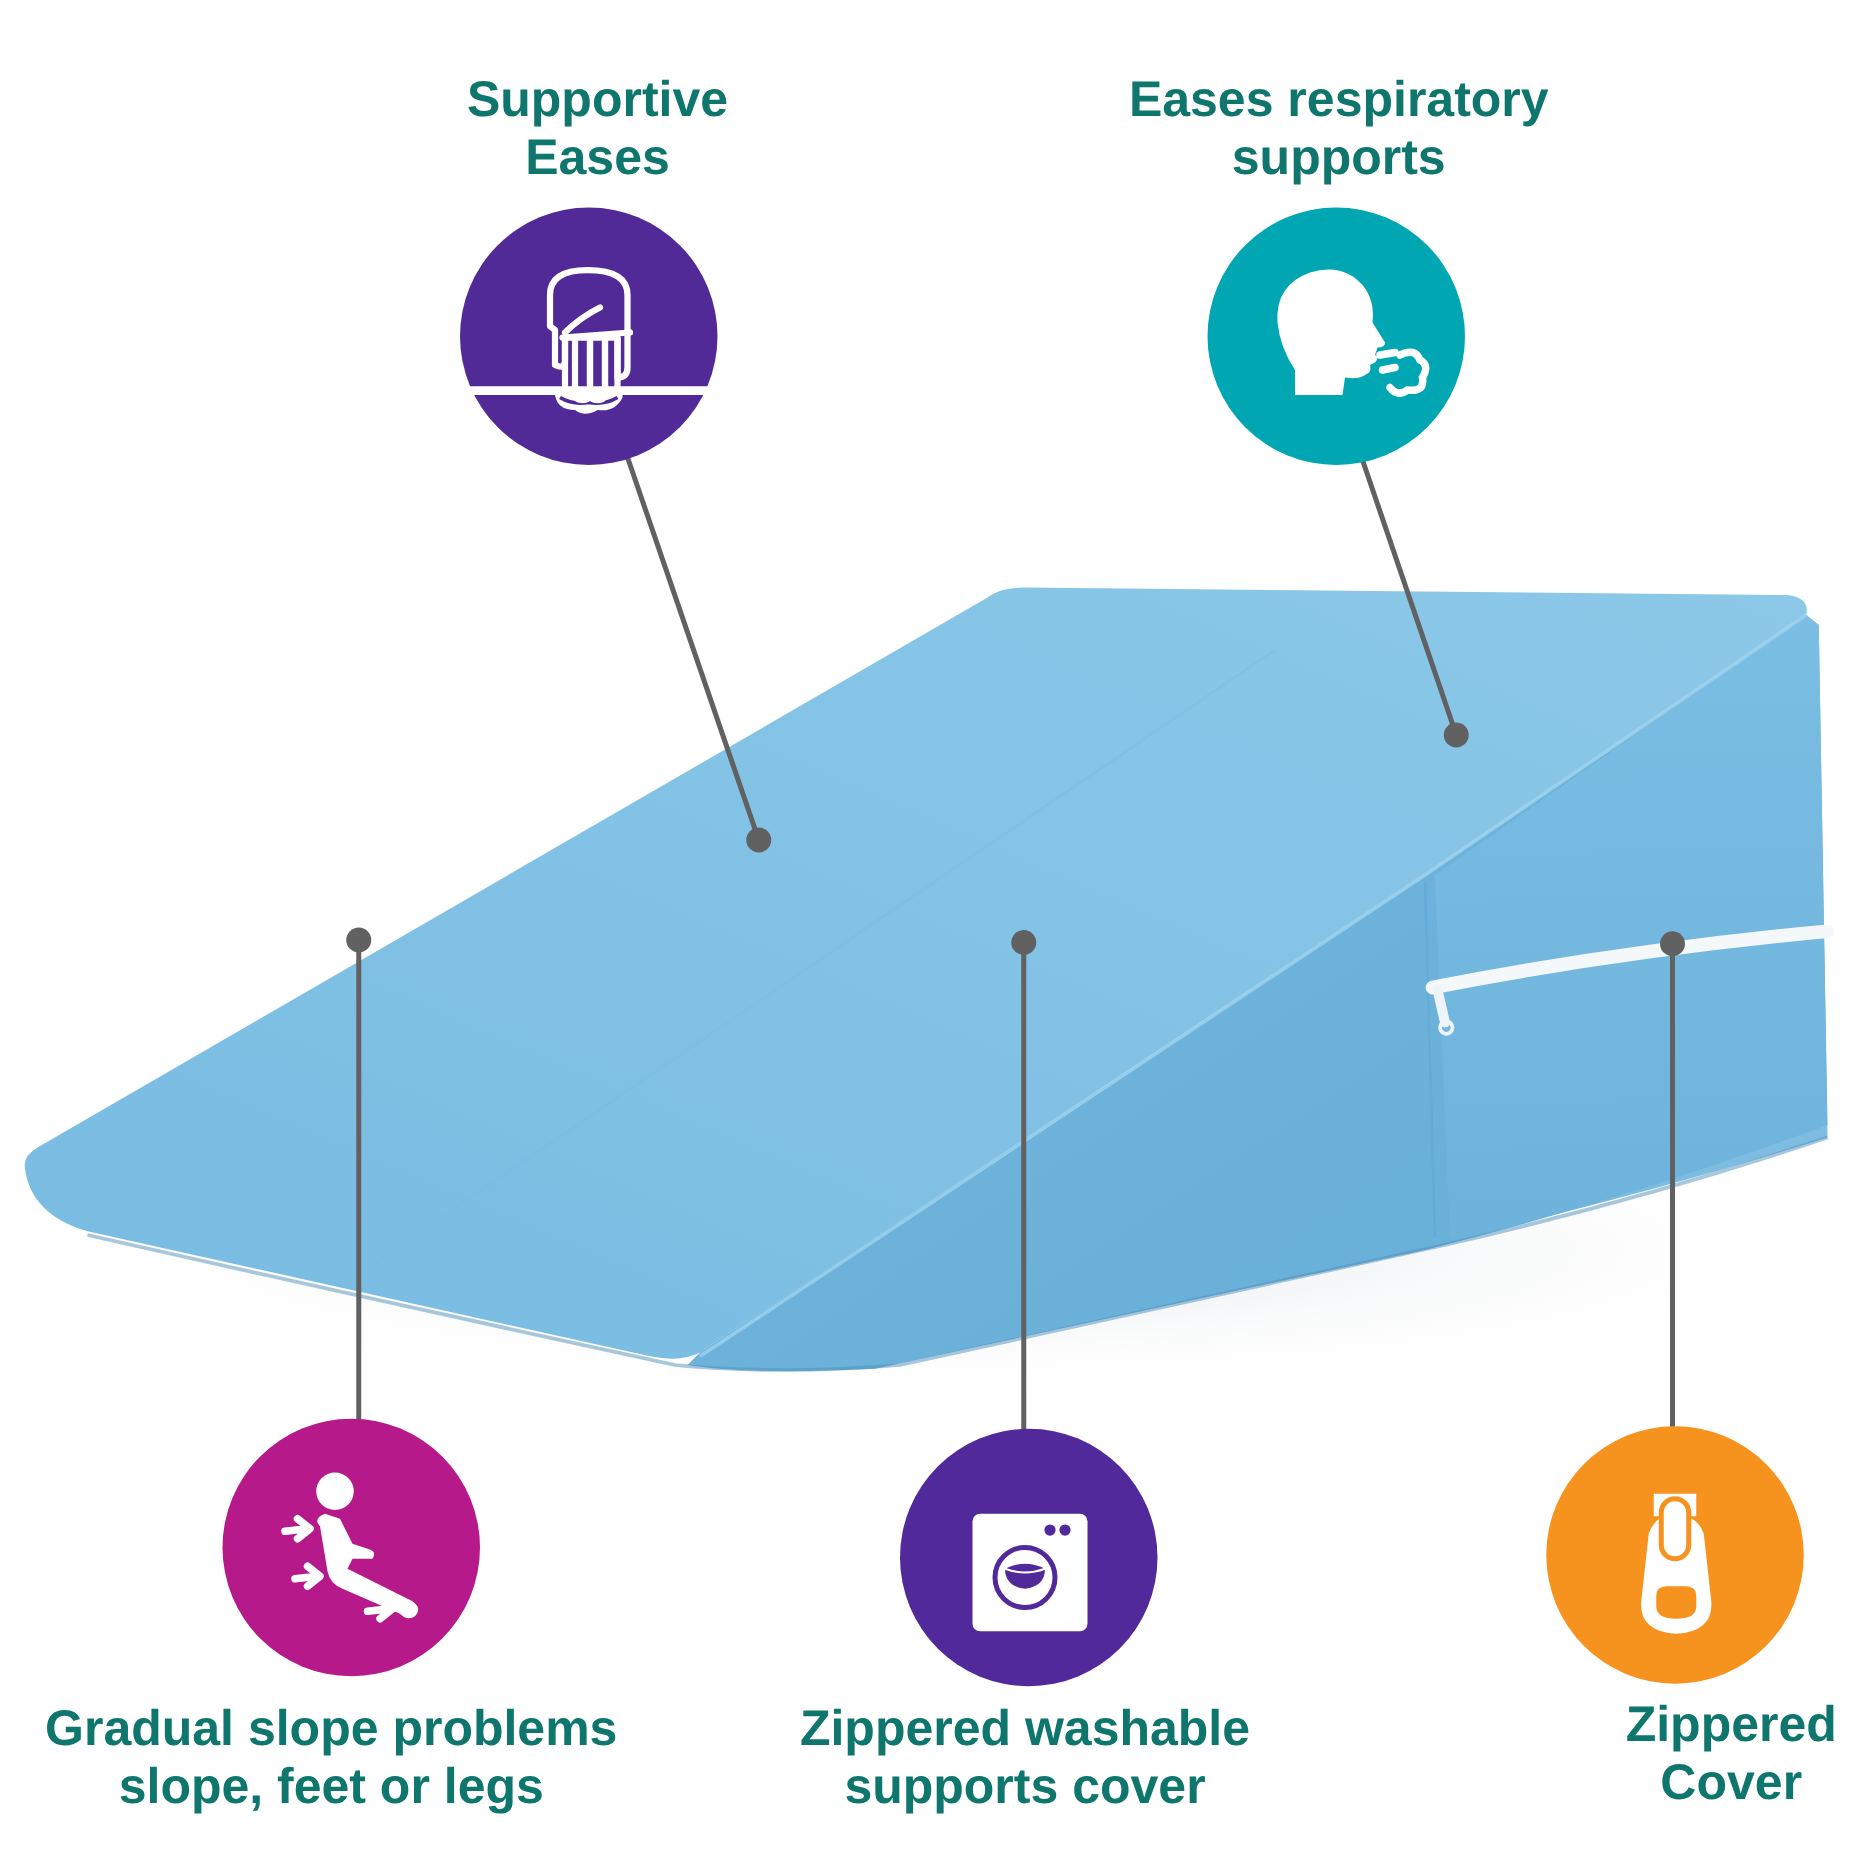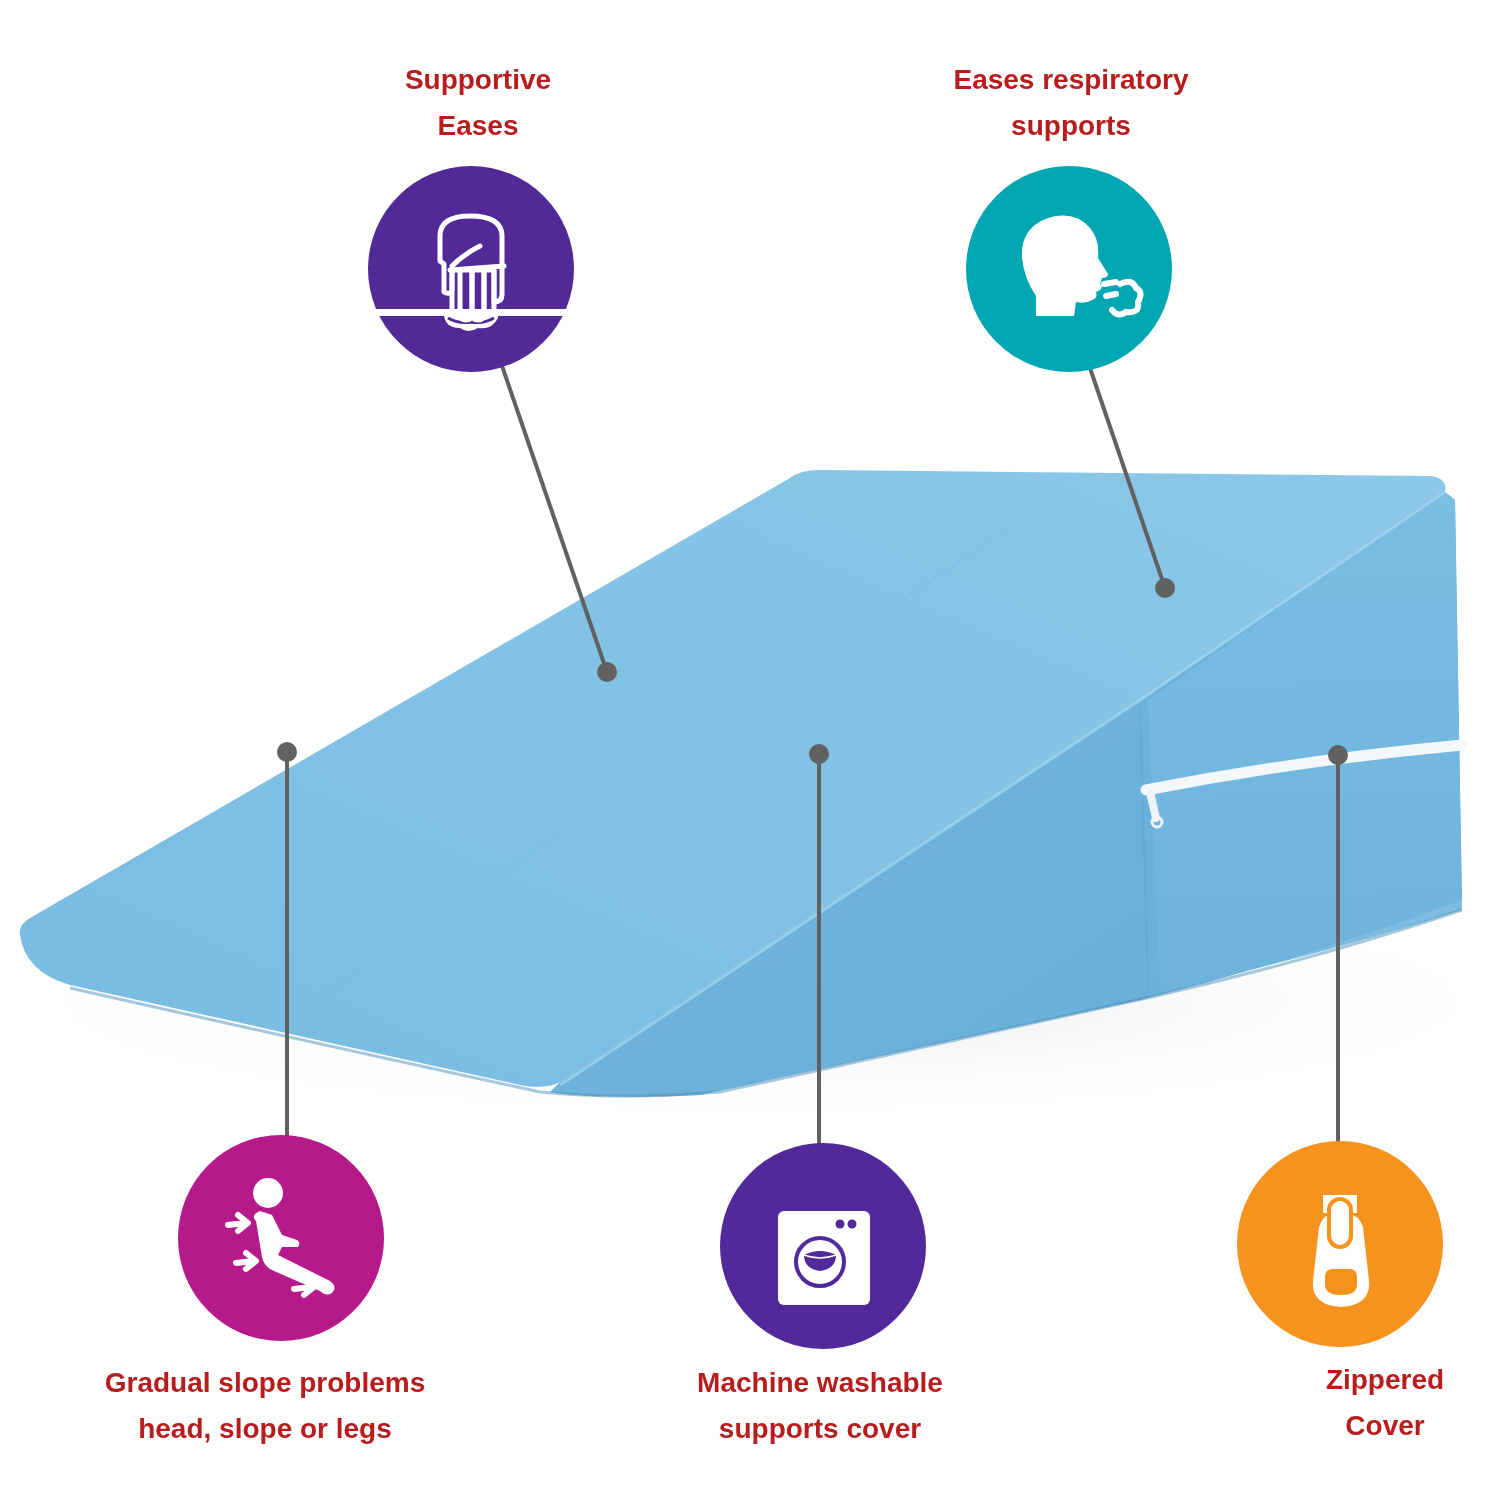--- a/index.html
+++ b/index.html
@@ -1,22 +1,22 @@
 <!DOCTYPE html>
 <html><head>
   <meta charset="utf-8">
   <style>
     html, body { margin: 0; padding: 0; background: #ffffff; }
     body { width: 1500px; height: 1500px; position: relative; overflow: hidden; font-family: "Liberation Sans", sans-serif; }
     .label {
       position: absolute;
-      color: #b91c1c;
+      color: #0f766e;
       font-family: "Liberation Sans", sans-serif;
       font-weight: bold;
-      font-size: 28px;
+      font-size: 40px;
       line-height: 46px;
       text-align: center;
       white-space: nowrap;
       letter-spacing: 0px;
     }
     .label span { display: block; }
     .scene { position: absolute; left: 0; top: 0; width: 1500px; height: 1500px; }
     .badge {
       position: absolute;
       width: 206px; height: 206px;
@@ -120,35 +120,35 @@
   <svg viewBox="0 0 206 206">
     <circle cx="90" cy="58" r="15" fill="#ffffff"></circle>
     <path d="M78 86 Q72 80 82 76 L94 80 L104 100 L116 104 Q124 106 120 112 L104 112 L100 120 L152 146 Q160 152 154 158 Q148 162 142 156 L96 136 Q86 132 84 122 Z" fill="#ffffff"></path>
     <path d="M50 90 L68 88 M60 80 L70 88 L60 96" stroke="#ffffff" stroke-width="6" fill="none" stroke-linecap="round" stroke-linejoin="round"></path>
     <path d="M58 128 L76 126 M68 118 L78 126 L68 134" stroke="#ffffff" stroke-width="6" fill="none" stroke-linecap="round" stroke-linejoin="round"></path>
     <path d="M116 154 L134 152 M126 144 L136 152 L126 160" stroke="#ffffff" stroke-width="6" fill="none" stroke-linecap="round" stroke-linejoin="round"></path>
   </svg>
 </div>
 <div class="label" style="left:265px; top:1360px; transform:translateX(-50%);">
   <span>Gradual slope problems</span>
-  <span>head, slope or legs</span>
+  <span>slope, feet or legs</span>
 </div>
 
 <div class="badge" style="left:720px; top:1143px; background:#51299a;">
   <svg viewBox="0 0 206 206">
     <rect x="58" y="68" width="92" height="94" rx="6" fill="#ffffff"></rect>
     <circle cx="120" cy="81" r="4.5" fill="#51299a"></circle>
     <circle cx="132" cy="81" r="4.5" fill="#51299a"></circle>
     <circle cx="100" cy="119" r="24" fill="none" stroke="#51299a" stroke-width="4"></circle>
     <path d="M84 112 Q100 104 116 112 Q116 126 100 128 Q84 126 84 112 Z" fill="#51299a"></path>
     <path d="M84 112 Q100 118 116 112" stroke="#ffffff" stroke-width="1.5" fill="none"></path>
   </svg>
 </div>
 <div class="label" style="left:820px; top:1360px; transform:translateX(-50%);">
-  <span>Machine washable</span>
+  <span>Zippered washable</span>
   <span>supports cover</span>
 </div>
 
 <div class="badge" style="left:1237px; top:1141px; background:#f6921e;">
   <svg viewBox="0 0 206 206">
     <rect x="86" y="54" width="34" height="18" fill="#ffffff"></rect>
     <path d="M82 86 Q86 74 96 72 L110 72 Q122 74 126 86 L132 140 Q134 164 104 166 Q74 164 76 140 Z" fill="#ffffff"></path>
     <rect x="92" y="58" width="22" height="48" rx="11" fill="#ffffff" stroke="#f6921e" stroke-width="4"></rect>
     <path d="M88 136 Q88 128 96 128 L112 128 Q120 128 120 136 L120 144 Q120 154 104 154 Q88 154 88 144 Z" fill="#f6921e"></path>
   </svg>

